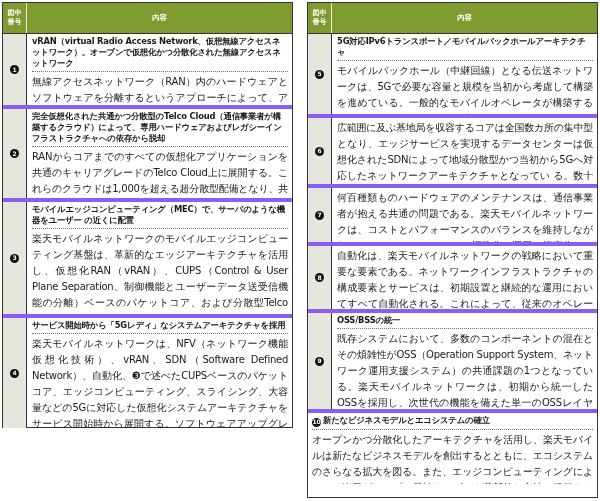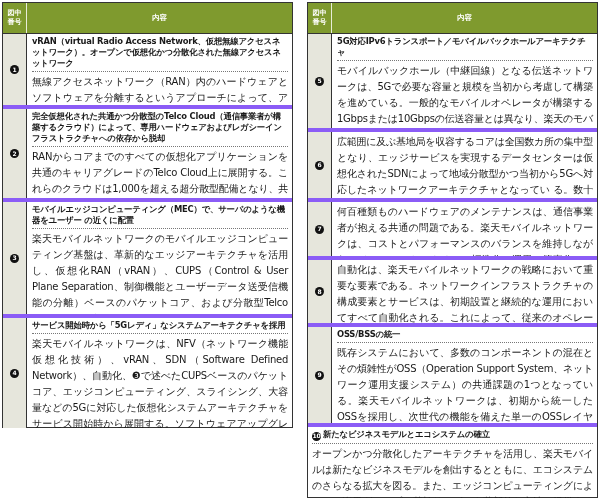--- a/index.html
+++ b/index.html
@@ -73,21 +73,21 @@
   </div>
 </div>
 
 <div class="tbl right">
   <div class="hdr">
     <div class="num">
         <span><span>図中</span><br><span>番号</span></span>
       </div>
     <div class="cnt">内容</div>
   </div>
-  <div class="row" style="height:98px">
+  <div class="row" style="height:84px">
     <div class="num">
         <span class="badge">5</span>
       </div>
     <div class="cnt">
         <div class="ttl">5G対応IPv6トランスポート／モバイルバックホールアーキテクチャ</div>
         <div class="body">モバイルバックホール（中継回線）となる伝送ネットワークは、5Gで必要な容量と規模を当初から考慮して構築を進めている。一般的なモバイルオペレータが構築する1Gbpsまたは10Gbpsの伝送容量とは異なり、楽天のモバイルネットワークおよびコアネットワークはテラビットレベルの伝送容量をもち、基地局サイトから発生する100Gbps規模のトラフィックを収容可能とする。さらに、このネットワークはIPv6をベースとしているため、超多数接続が可能となり、高価でオペレーションが複雑なアドレス変換機の設置が不要となる。</div>
       </div>
   </div>
   <div class="row" style="height:70px">
     <div class="num">

